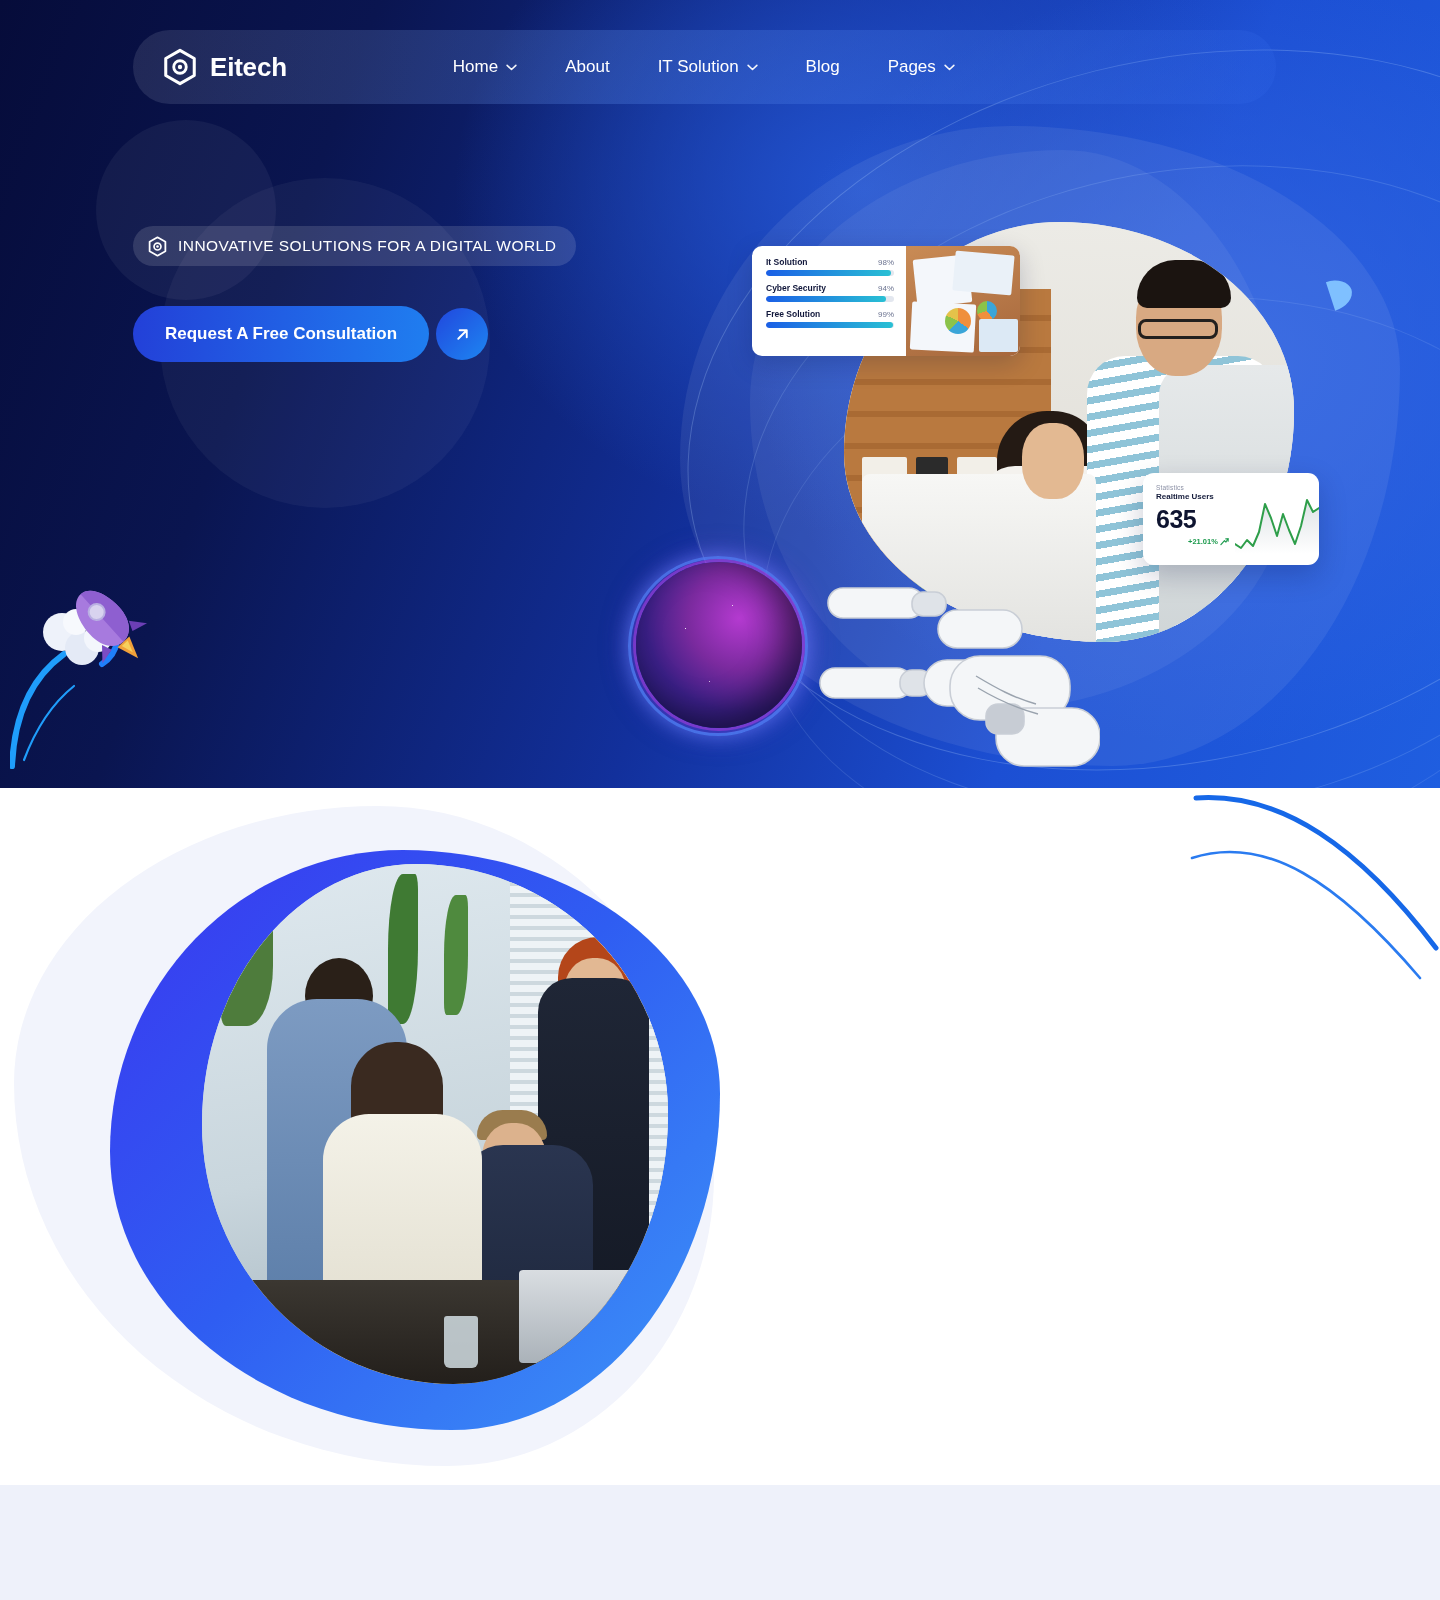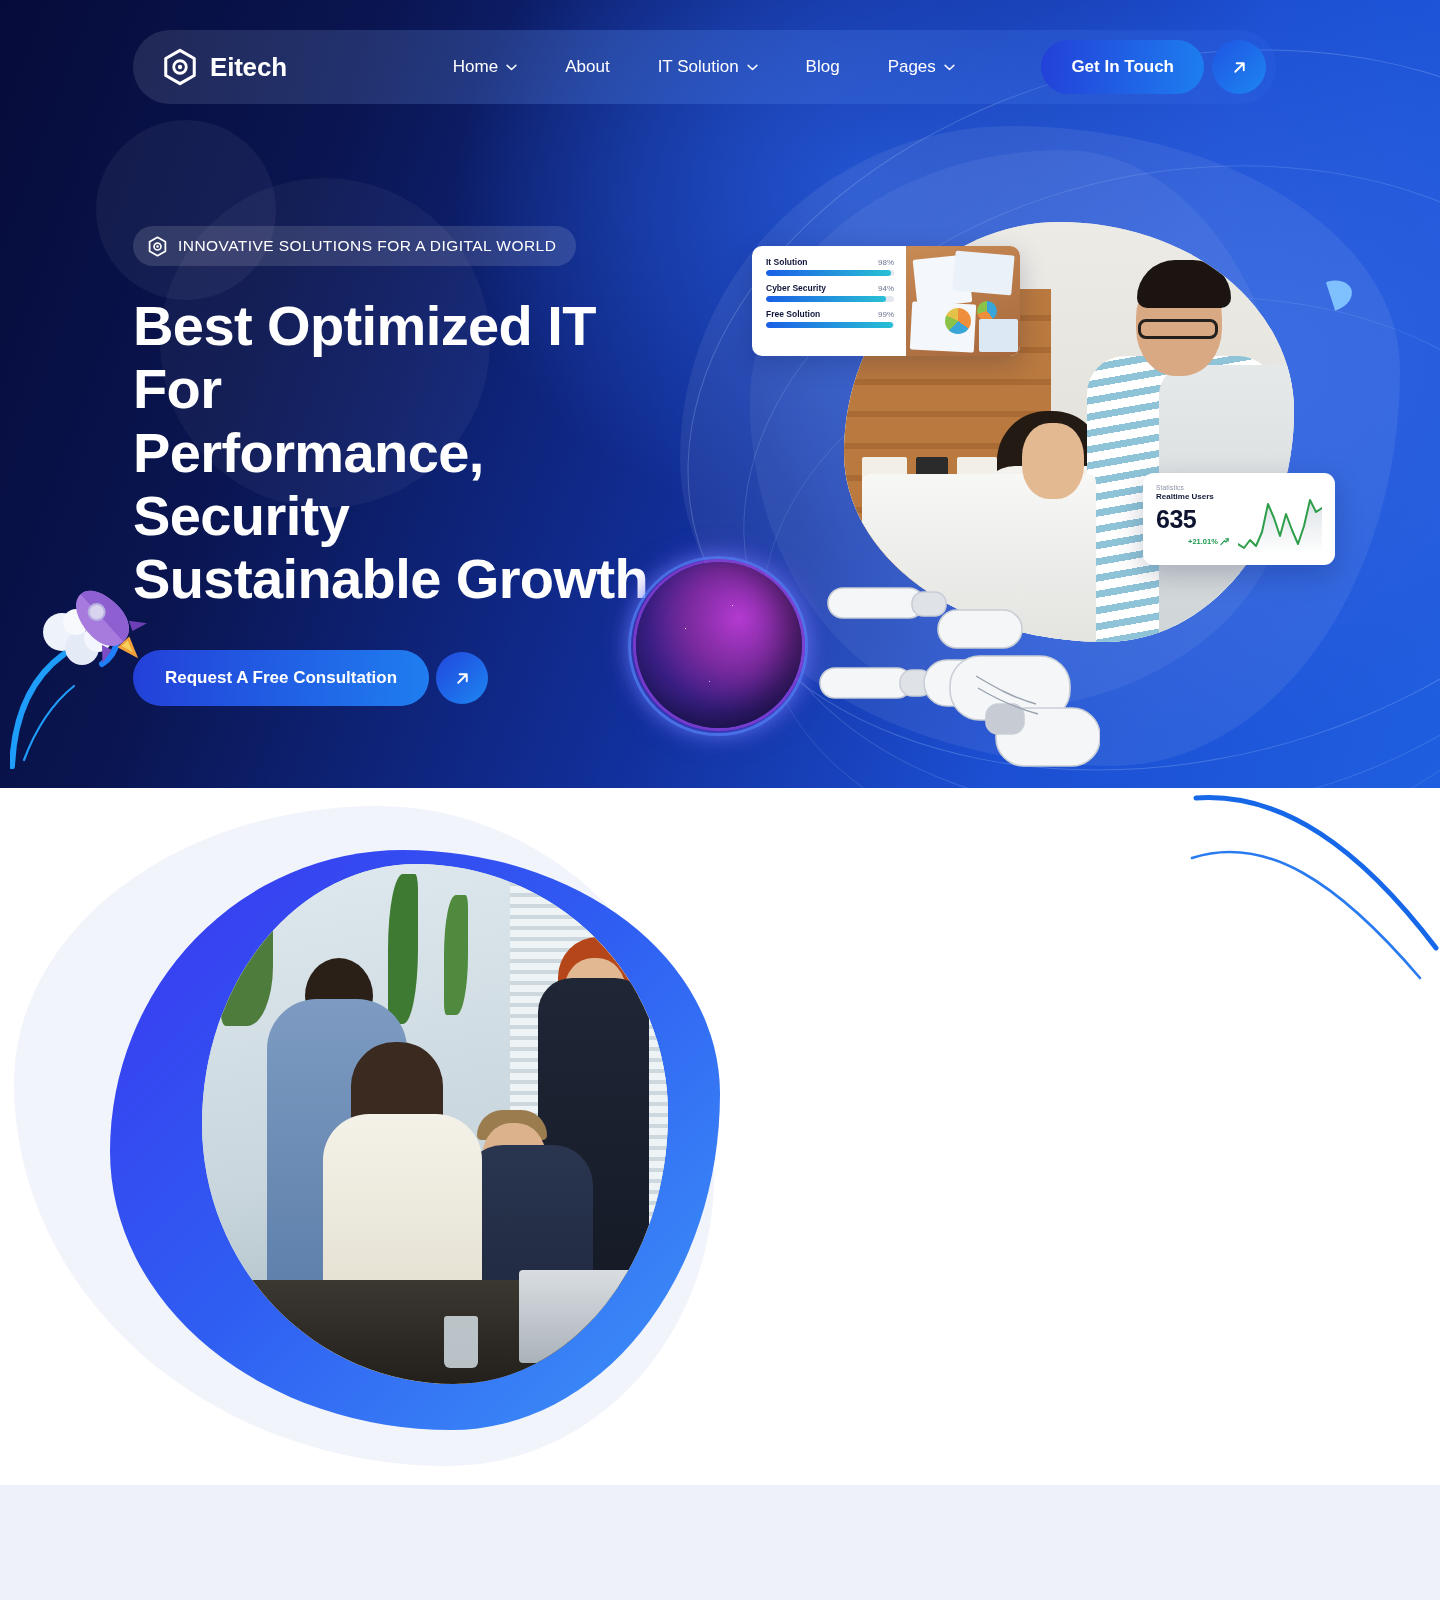--- a/index.html
+++ b/index.html
@@ -193,21 +193,21 @@
   .skill-val  { font-size:8px; color:#6b7390; }
   .skill-track { margin-top:3px; height:6px; border-radius:4px; background:#e3e7ef; overflow:hidden; }
   .skill-fill { height:100%; border-radius:4px; background:linear-gradient(90deg,#1b5fe6 0%,#29c0d4 100%); }
   .skill-photo { flex:1; position:relative; background:linear-gradient(160deg,#c98b55 0%,#a6673c 100%); }
   .sp-paper { position:absolute; background:#f4f7fb; border-radius:2px; }
   .sp-pie { position:absolute; border-radius:50%; }
 
   
   .stats-card {
     position:absolute; left:1143px; top:473px;
-    width:192px; height:92px;
+    width:176px; height:92px;
     background:#fff; border-radius:11px;
     padding:11px 13px; z-index:16;
     box-shadow:0 10px 28px rgba(4,14,60,.22);
     display:flex; gap:6px;
   }
   .stats-left { width:86px; }
   .stats-lbl { font-size:6.5px; color:#8b90a5; letter-spacing:.2px; }
   .stats-sub { font-size:8px; font-weight:bold; color:#131a3a; margin-top:1px; }
   .stats-num { font-size:25px; font-weight:bold; color:#0e1430; line-height:1.1; margin-top:5px; letter-spacing:-.5px; }
   .stats-delta { font-size:7.5px; font-weight:bold; color:#1c9a4d; margin-top:3px; display:flex; align-items:center; gap:2px;margin-left:32px; }
@@ -328,45 +328,32 @@
         <span>Blog</span>
       </div>
       <div class="nav-item">
         <span>Pages</span>
         <svg class="chev" viewBox="0 0 12 8">
             <path d="M1 1.5 L6 6.3 L11 1.5" fill="none" stroke="#fff" stroke-width="1.8" stroke-linecap="round" stroke-linejoin="round"></path>
           </svg>
       </div>
     </div>
 
-    <div class="nav-cta">
-      <button class="btn-pill">Get In Touch</button>
-      <button class="btn-round">
-        <svg class="arrow-ne" viewBox="0 0 18 18">
-          <path d="M4.5 13.5 L13.5 4.5 M6 4.5 L13.5 4.5 L13.5 12" fill="none" stroke="#fff" stroke-width="2" stroke-linecap="round" stroke-linejoin="round"></path>
-        </svg>
-      </button>
-    </div>
   </nav>
 
   <div class="hero-left">
     <div class="badge">
       <svg class="badge-hex" viewBox="0 0 40 40">
         <path d="M20 2.5 L35 11 L35 29 L20 37.5 L5 29 L5 11 Z" fill="none" stroke="#fff" stroke-width="3.4" stroke-linejoin="round"></path>
         <circle cx="20" cy="20" r="6.6" fill="none" stroke="#fff" stroke-width="3.2"></circle>
         <circle cx="20" cy="20" r="2.4" fill="#fff"></circle>
       </svg>
       <span>INNOVATIVE SOLUTIONS FOR A DIGITAL WORLD</span>
     </div>
 
-    <h1 class="hero-title">
-      <span>Best Optimized IT For</span><br>
-      <span>Performance, Security</span><br>
-      <span>Sustainable Growth</span>
-    </h1>
 
 
     <div class="hero-actions">
       <button class="btn-pill-lg">Request A Free Consultation</button>
       <button class="btn-round-lg">
         <svg class="arrow-ne" viewBox="0 0 18 18">
           <path d="M4.5 13.5 L13.5 4.5 M6 4.5 L13.5 4.5 L13.5 12" fill="none" stroke="#fff" stroke-width="2" stroke-linecap="round" stroke-linejoin="round"></path>
         </svg>
       </button>
     </div>

